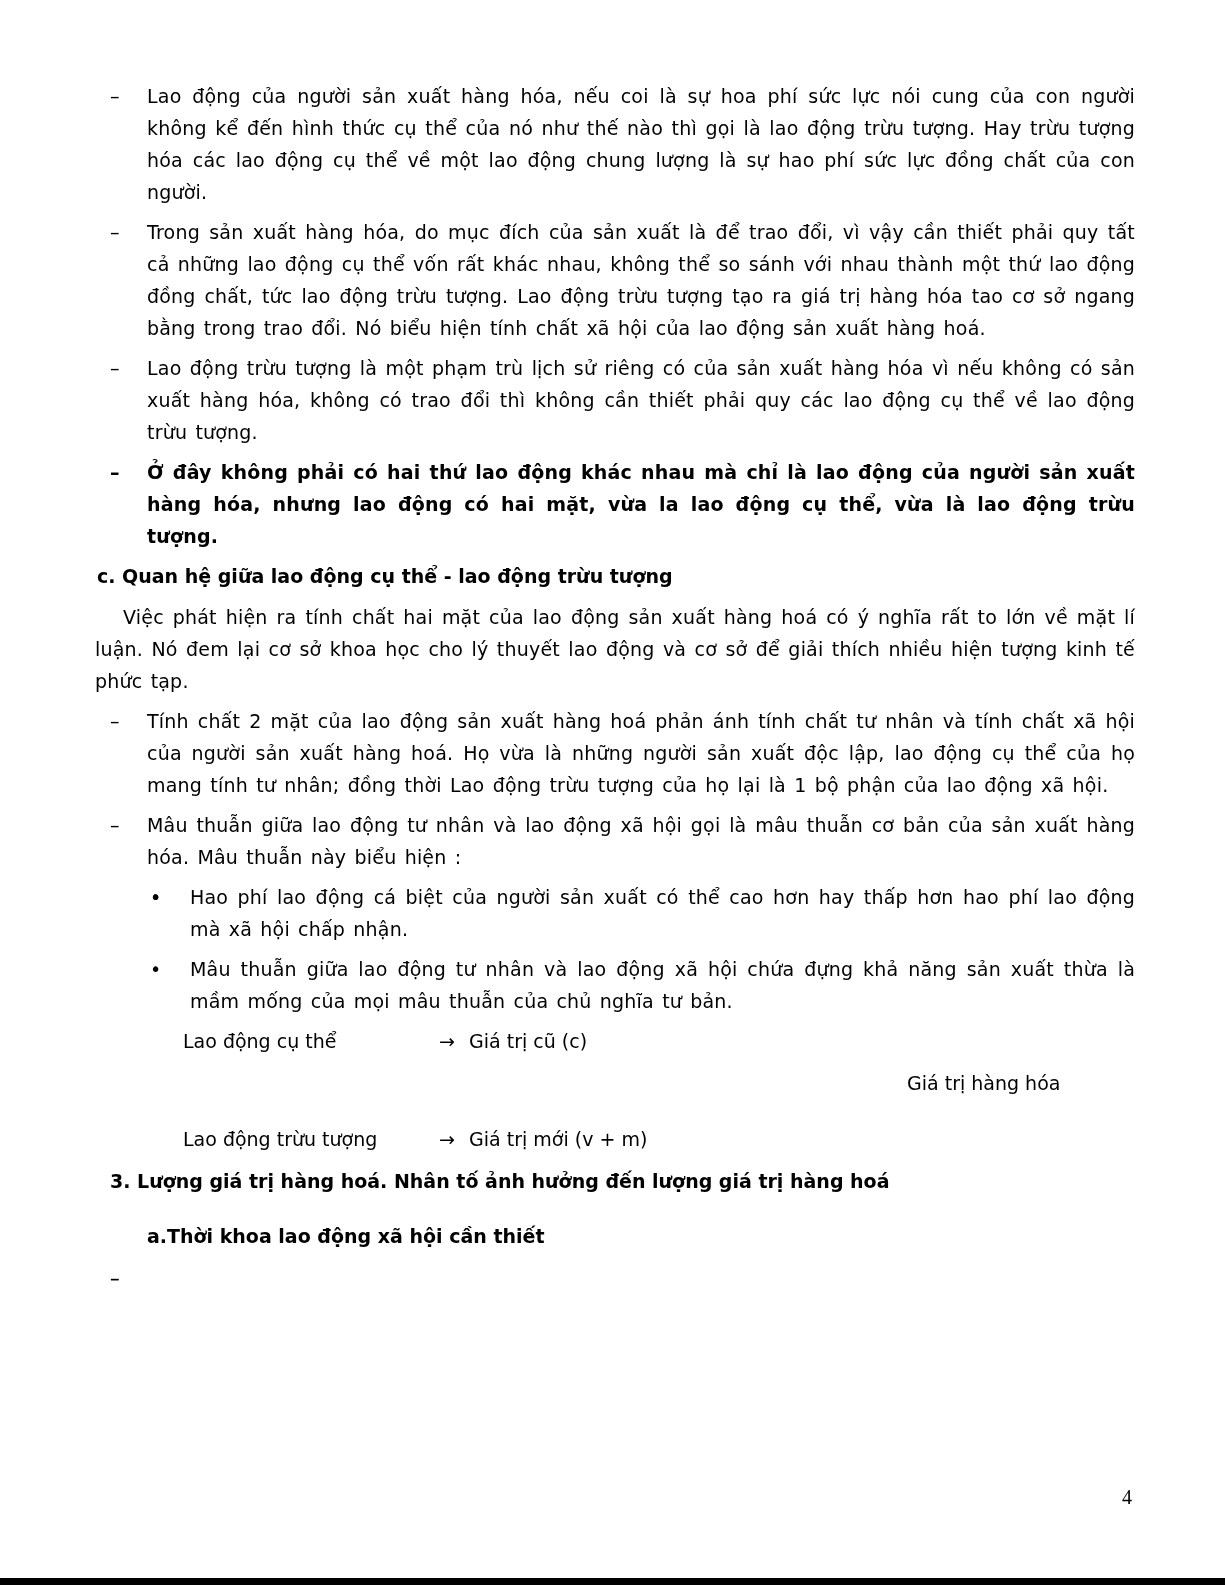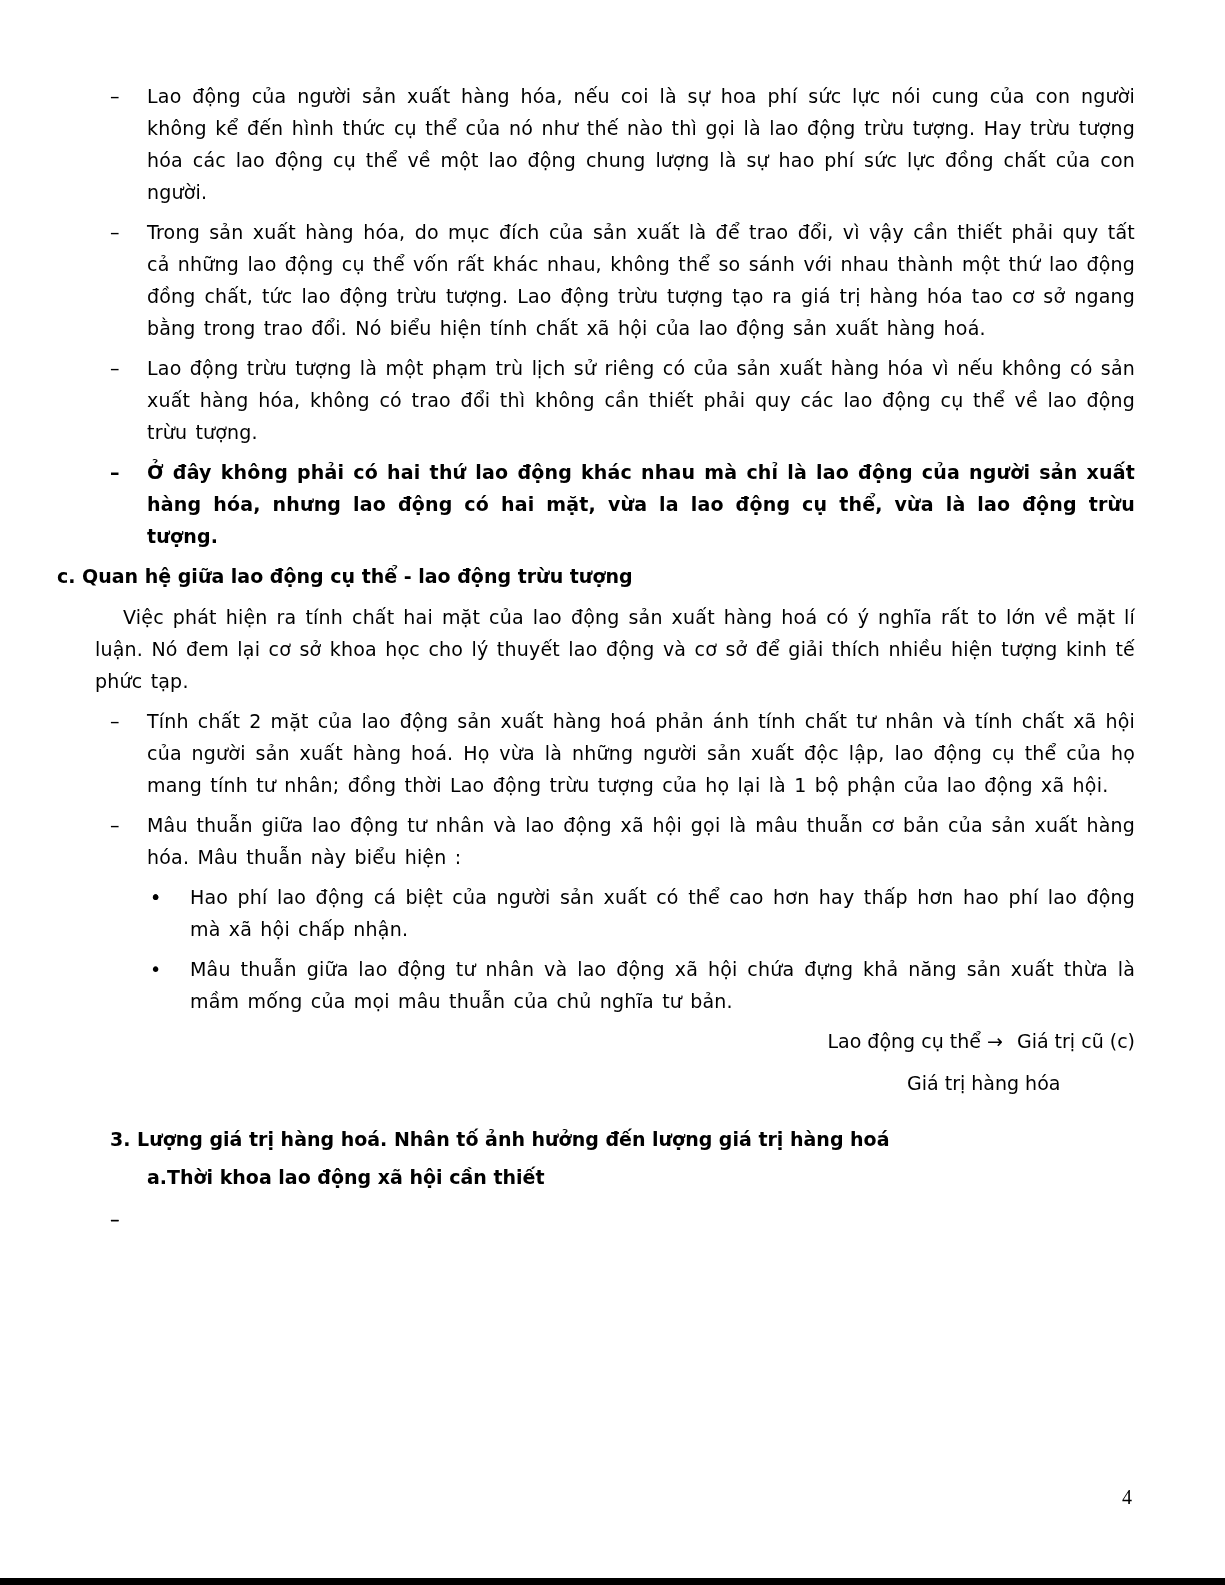--- a/index.html
+++ b/index.html
@@ -29,38 +29,38 @@
   }
   .li .marker { position: absolute; left: -37px; top: 0; }
 
   
   .li.sub { margin-left: 190px; }
   .li.sub .marker { left: -40px; }
 
   .li.bold { font-weight: bold; }
 
   
-  .hc { font-weight: bold; margin: 0 90px 9px 57px; }
+  .hc { font-weight: bold; margin: 0 90px 9px 97px; }
 
   
   .para {
     margin: 4px 90px 8px 95px;
     text-indent: 28px;
     text-align: justify;
     letter-spacing: 0.2px;
     word-spacing: 2px;
   }
 
   
-  .h3 { font-weight: bold; margin: 4px 90px 6px 110px; }
+  .h3 { font-weight: bold; margin: 4px 90px 23px 110px; }
   .ha { font-weight: bold; margin: 0 90px 10px 147px; }
 
   
   .diagram { margin: 4px 90px 8px 183px; }
-  .drow { margin-bottom: 10px; text-align: right; }
+  .drow { margin-bottom: 10px; }
   .dlabel { display: inline-block; min-width: 250px; }
   .darrow { margin-right: 8px; }
   .dmid { margin-left: 724px; margin-bottom: 24px; }
 
   .page-number {
     position: absolute;
     top: 1486px;
     left: 1122px;
     font-size: 20px;
     font-family: "Liberation Serif", "DejaVu Serif", serif;
@@ -128,20 +128,25 @@
     <span class="t">Mâu thuẫn giữa lao động tư nhân và lao động xã hội chứa đựng khả năng sản xuất thừa là mầm mống của mọi mâu thuẫn của chủ nghĩa tư bản.</span>
   </div>
 
   <div class="diagram">
     <div class="drow">
       <span class="dlabel">Lao động cụ thể</span>
       <span class="darrow">→</span>
       <span class="dval">Giá trị cũ (c)</span>
     </div>
     <div class="dmid">Giá trị hàng hóa</div>
+    <div class="drow">
+      <span class="dlabel">Lao động trừu tượng</span>
+      <span class="darrow">→</span>
+      <span class="dval">Giá trị mới (v + m)</span>
+    </div>
   </div>
 
   <div class="h3">3. Lượng giá trị hàng hoá. Nhân tố ảnh hưởng đến lượng giá trị hàng hoá</div>
   <div class="ha">a.Thời khoa lao động xã hội cần thiết</div>
 
   <div class="li">
     <span class="marker">–</span>
   </div>
 
   <div class="li">

